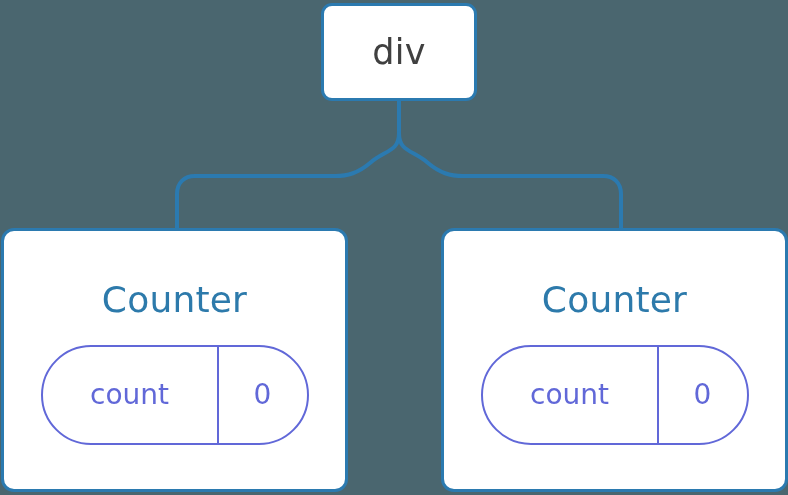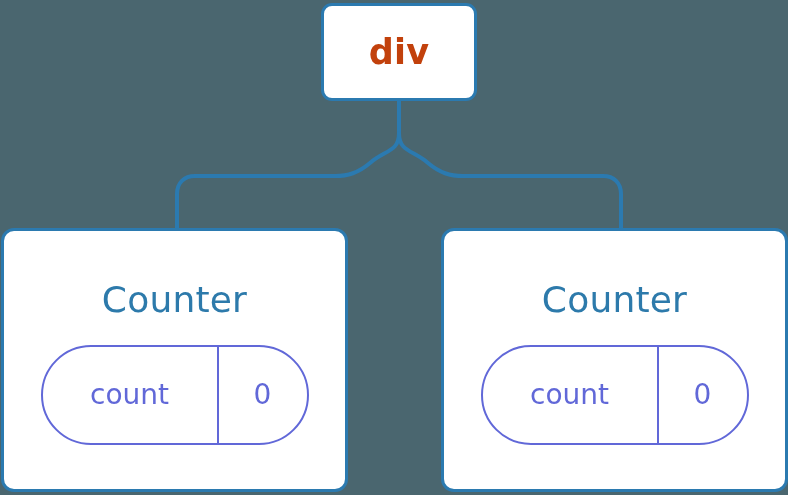--- a/index.html
+++ b/index.html
@@ -126,21 +126,21 @@
     <g fill="none" stroke="#2b7ab0" stroke-width="4" stroke-linecap="round">
       <path d="M399,101 L399,133" stroke="#2b7ab0"></path>
       <path d="M399,133 C399,152 385,150 370,163 C358,173 348,176 335,176
                L195,176 C184,176 177,183 177,194 L177,230" stroke="#2b7ab0"></path>
       <path d="M399,133 C399,152 413,150 428,163 C440,173 450,176 463,176
                L603,176 C614,176 621,183 621,194 L621,230" stroke="#2b7ab0"></path>
     </g>
   </svg>
 
   <div class="card card-root" style="border-color: rgb(43, 122, 176); background: rgb(255, 255, 255);">
-    <span class="root-label" style="color: #c2410c; font-weight: bold;">div</span>
+    <span class="root-label" style="color: #404040;">div</span>
   </div>
 
   <div class="card card-counter card-counter-left" style="border-color: rgb(43, 122, 176); background: rgb(255, 255, 255);">
     <span class="counter-title" style="color: rgb(45, 122, 171);">Counter</span>
     <div class="pill" style="border-color: rgb(97, 104, 216);">
       <div class="pill-key" style="border-right-color: rgb(97, 104, 216);">
         <span class="pill-key-text" style="color: rgb(97, 104, 216);">count</span>
       </div>
       <div class="pill-val">
         <span class="pill-val-text" style="color: rgb(97, 104, 216);">0</span>

